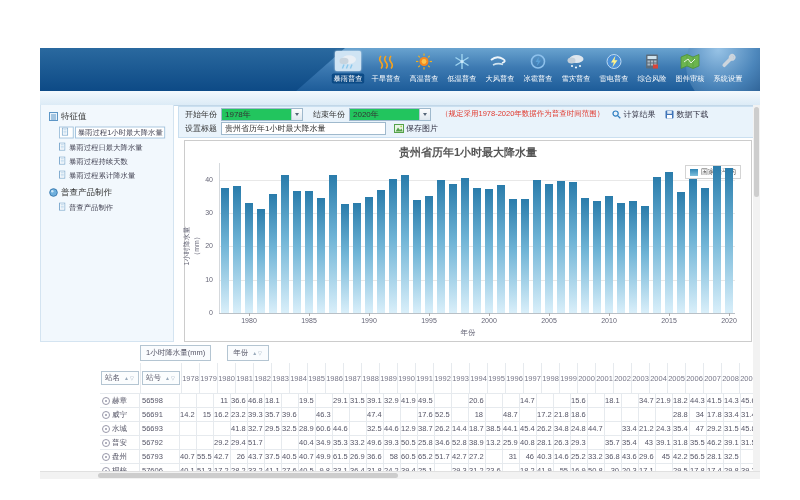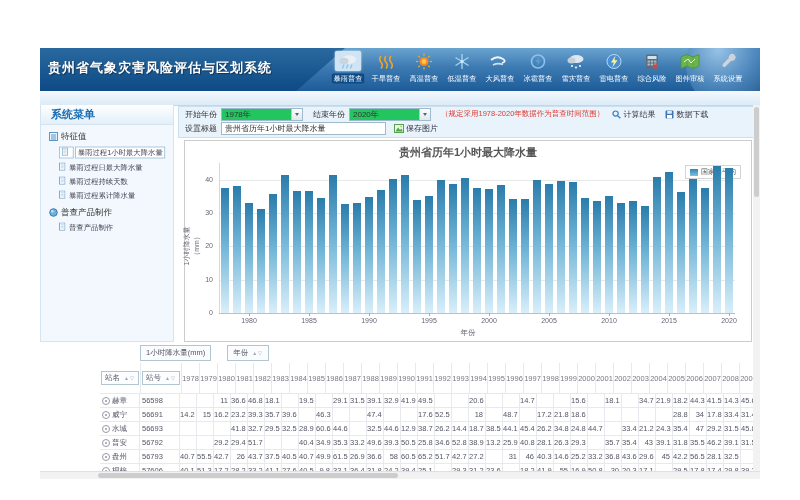--- a/index.html
+++ b/index.html
@@ -97,21 +97,20 @@
   .vthumb{position:absolute;left:1px;top:2px;width:5px;height:90px;background:#cdcdcd;border-radius:3px;}
 </style>
 </head>
 <body>
 
 <div class="app">
 
   <div class="banner">
     <div class="globe"></div>
     <div class="title-band"></div>
-    <div class="banner-title">贵州省气象灾害风险评估与区划系统</div>
     <div class="nav" id="nav">
         <div class="nav-item sel">
           <span class="nav-icon">
             <svg width="22" height="17" viewBox="0 0 22 17">
               <ellipse cx="12" cy="6.5" rx="7" ry="4.2" fill="#e9eff5"></ellipse>
               <ellipse cx="7" cy="8" rx="4.5" ry="3.2" fill="#c8d4de"></ellipse>
               <line x1="7" y1="11.5" x2="5.4" y2="15.5" stroke="#8cc8ec" stroke-width="1.4"></line>
               <line x1="11" y1="11.5" x2="9.4" y2="15.5" stroke="#8cc8ec" stroke-width="1.4"></line>
               <line x1="15" y1="11.5" x2="13.4" y2="15.5" stroke="#8cc8ec" stroke-width="1.4"></line>
             </svg>
@@ -254,21 +253,20 @@
         <svg width="7" height="7" viewBox="0 0 7 7">
             <circle cx="3.5" cy="3.8" r="2.6" fill="none" stroke="#fff" stroke-width="1"></circle>
             <line x1="3.5" y1="0" x2="3.5" y2="3" stroke="#fff" stroke-width="1.2"></line>
           </svg>
         <span>退出系统</span>
       </div>
     </div>
   </div>
 
   <div class="sidebar">
-    <div class="sb-title">系统菜单</div>
     <div id="sbtree">
         <div class="sb-group">
           <span><svg width="9" height="9" viewBox="0 0 9 9">
               <rect x="0.5" y="0.5" width="8" height="8" fill="#eaf3fb" stroke="#5d96c6"></rect>
               <line x1="2" y1="3" x2="7" y2="3" stroke="#5d96c6"></line>
               <line x1="2" y1="5" x2="7" y2="5" stroke="#5d96c6"></line>
               <line x1="2" y1="7" x2="7" y2="7" stroke="#5d96c6"></line>
             </svg></span>
           <span>特征值</span>
         </div>

